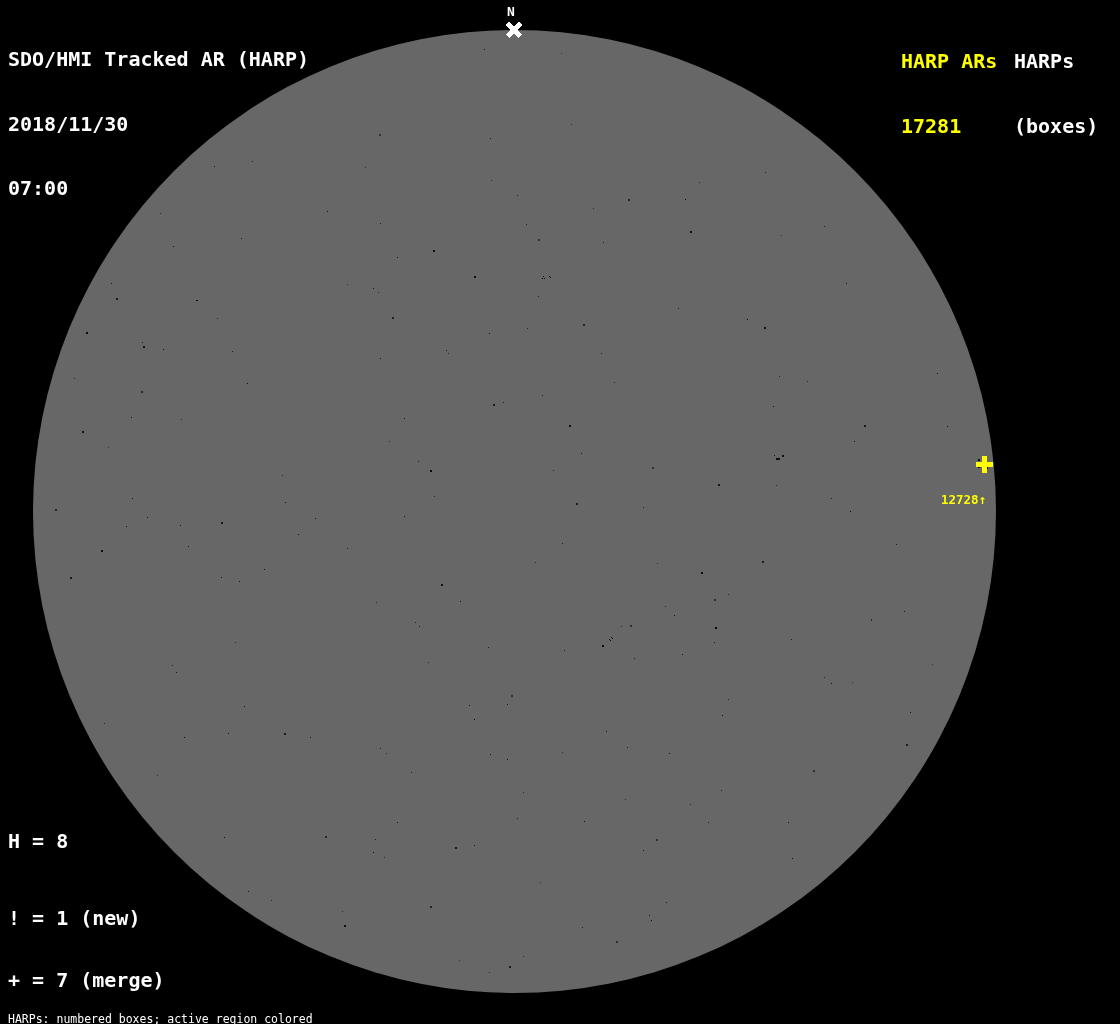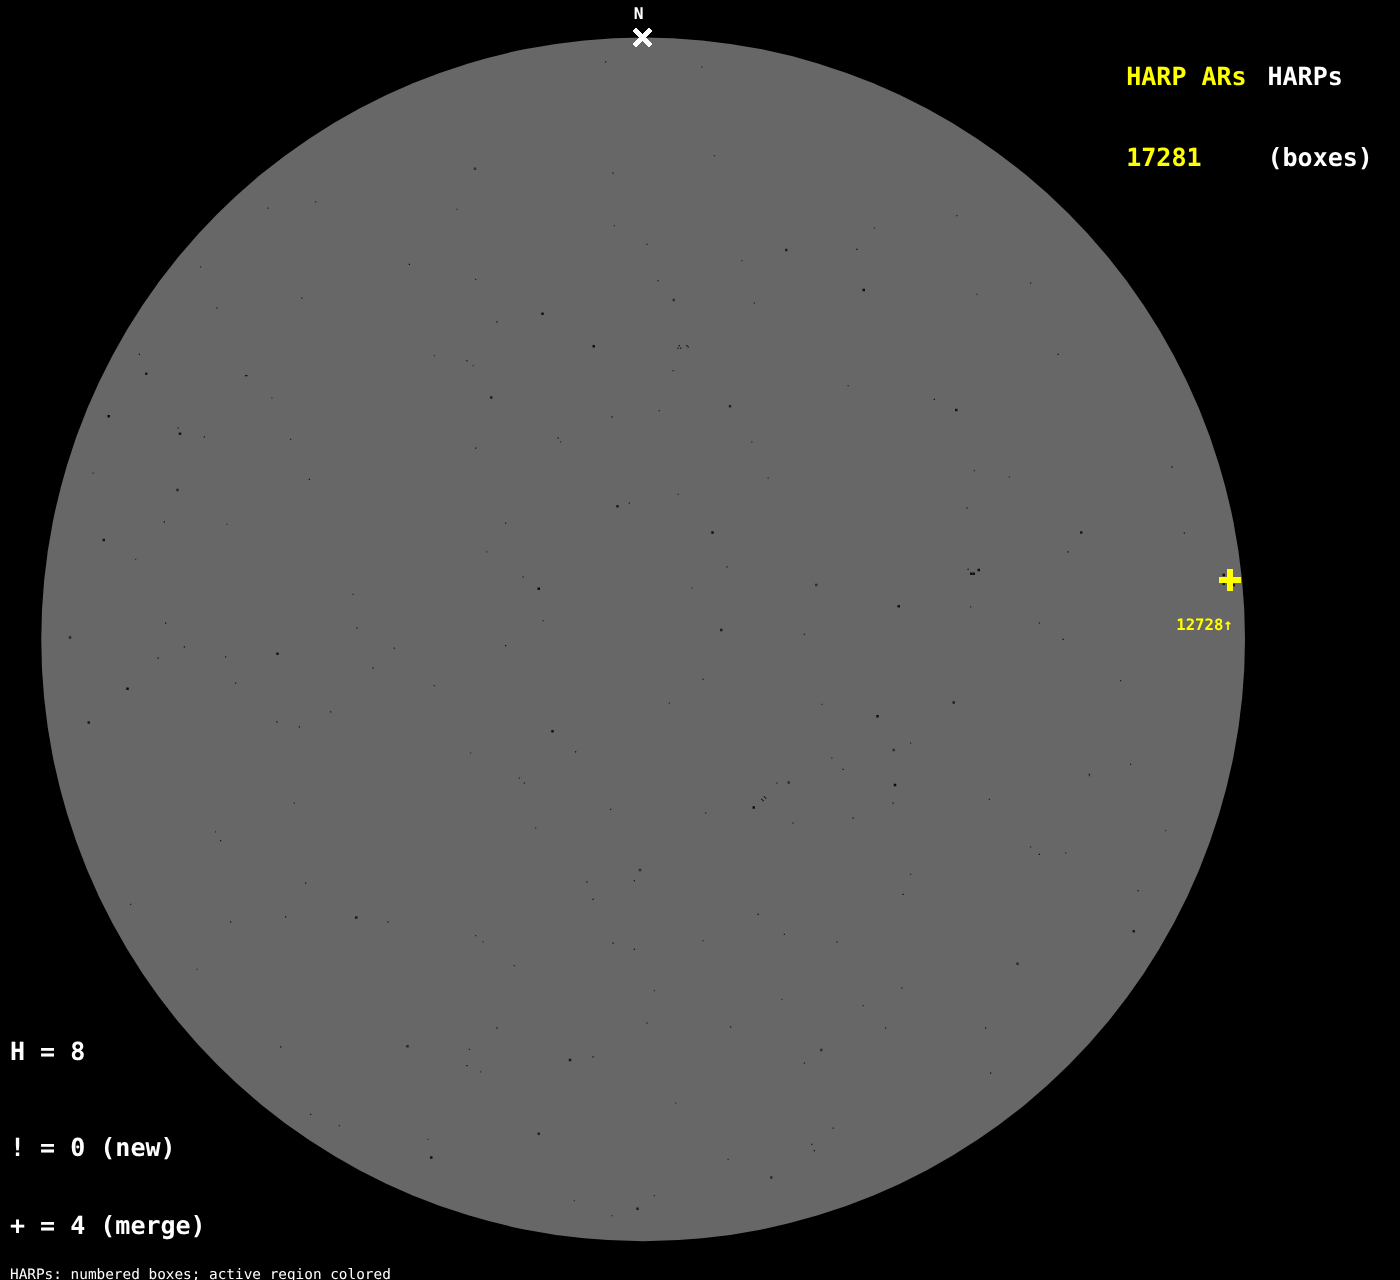--- a/index.html
+++ b/index.html
@@ -277,20 +277,23 @@
     <div class="speckle" style="left: 510px; top: 246px; width: 1px; height: 1px; opacity: 0.95;"></div>
     <div class="speckle" style="left: 517px; top: 247px; width: 1px; height: 1px; opacity: 0.95;"></div>
     <div class="speckle" style="left: 516px; top: 246px; width: 1px; height: 1px; opacity: 0.95;"></div>
     <div class="speckle" style="left: 953px; top: 437px; width: 2px; height: 2px; opacity: 0.95;"></div>
     <div class="speckle" style="left: 952px; top: 432px; width: 2px; height: 2px; opacity: 0.95;"></div>
     <div class="speckle" style="left: 945px; top: 429px; width: 2px; height: 2px; opacity: 0.95;"></div>
     <div class="speckle" style="left: 945px; top: 436px; width: 2px; height: 2px; opacity: 0.95;"></div>
   </div>
 
 <div class="abs title-block mono-lg">
+  <div>SDO/HMI Tracked AR (HARP)</div>
+  <div>2018/11/30</div>
+  <div>07:00</div>
 </div>
 
 <div class="abs noaa-col mono-lg yellow">
   <div>HARP ARs</div>
   <div>17281</div>
 </div>
 
 <div class="abs harps-col mono-lg">
   <div>HARPs</div>
   <div>(boxes)</div>
@@ -305,22 +308,22 @@
 
 <div class="abs ar-cross">
   <svg width="20" height="20" shape-rendering="crispEdges">
     <path d="M10 1.5 V18.5 M1.5 10 H18.5" stroke="#ffff00" stroke-width="5" fill="none"></path>
   </svg>
 </div>
 <div class="abs ar-label">12728↑</div>
 
 <div class="abs legend-h mono-lg">H = 8</div>
 <div class="abs legend-items mono-lg">
-  <div>! = 0 (new)</div>
-  <div>+ = 4 (merge)</div>
+  <div>! = 1 (new)</div>
+  <div>+ = 7 (merge)</div>
   
   
   
   
 </div>
 
 <div class="abs footnotes">
   <div>HARPs: numbered boxes; active region colored</div>
   
 </div>

